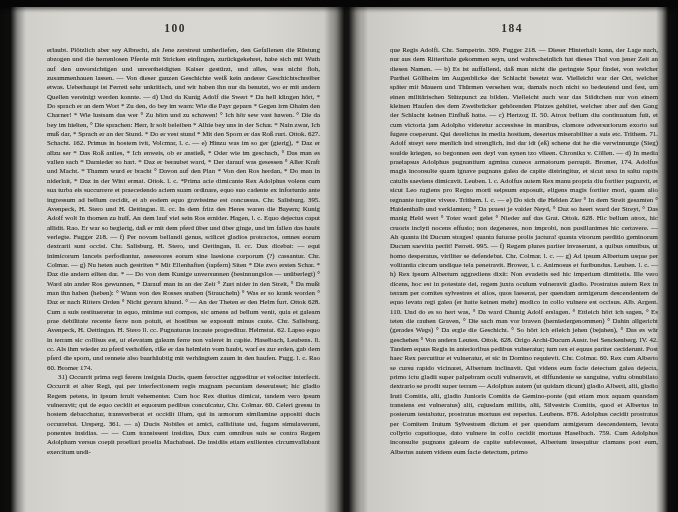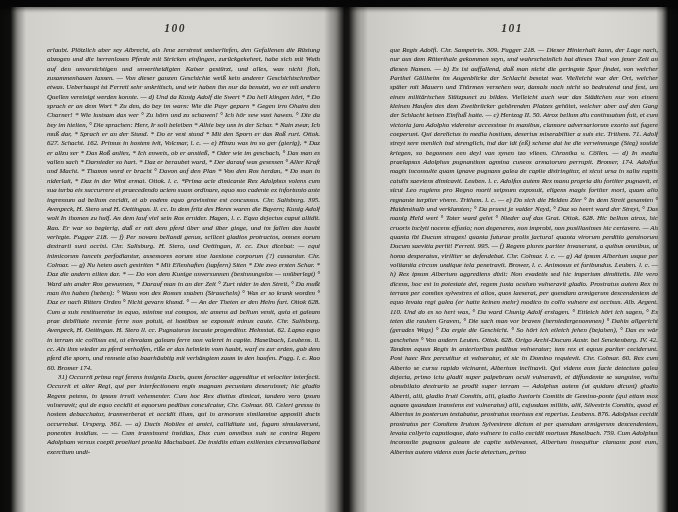--- a/index.html
+++ b/index.html
@@ -4,21 +4,20 @@
 <style>
   html,body{margin:0;padding:0;}
   body{
     width:678px;height:512px;overflow:hidden;
     background:#0c0c0c;
     font-family:"Liberation Serif","DejaVu Serif",serif;
   }
   .scan{
     position:relative;width:678px;height:512px;
     background:#7dd3fc;
-    font-style:italic;
   }
   
   .paper{
     position:absolute;left:0;top:7px;width:678px;height:505px;
     background:#d5d4cf;
   }
   
   .edge-top{
     position:absolute;left:0;top:0;width:678px;height:7px;
     background:#060606;
@@ -72,21 +71,21 @@
 
   <div class="page page-left">
     <div class="page-number">100</div>
     <div class="page-text">
         <p>erlaubt. Plötzlich aber sey Albrecht, als Jene zerstreut umherliefen, den Gefallenen die Rüstung abzogen und die herrenlosen Pferde mit Stricken einfingen, zurückgekehret, habe sich mit Wuth auf den unvorsichtigen und unvertheidigten Kaiser gestürzt, und alles, was nicht floh, zusammenhauen lassen. — Von dieser ganzen Geschichte weiß kein anderer Geschichtschreiber etwas. Ueberhaupt ist Ferreti sehr unkritisch, und wir haben ihn nur da benutzt, wo er mit andern Quellen vereinigt werden konnte. — d) Und da Kunig Adolf die Swert * Da hell klingen hört, * Do sprach er an dem Wort * Zu den, do bey im warn: Wie die Payr geparn * Gegen irm Ohaim den Charner! * Wie lustsam das wer ° Zu hörn und zu schawen! ° Ich hör sew vast hawen. ° Die da bey im hielten, ° Die sprachen: Herr, Ir solt beleiben * Alhie bey uns in der Schar. * Nain zwar, Ich muß dar, * Sprach er an der Stund. * Do er vest stund * Mit den Sporn er das Roß rurt. Ottok. 627. Schacht. 162. Primus in hostem ivit, Volcmar, l. c. — e) Hinzu was im so ger (gierig), * Daz er allzu ser * Das Roß anlies, * Ich enweis, ob er anstieß, * Oder wie im geschach, ° Das man es vallen sach * Darnieder so hart. * Daz er beraubet ward, * Der darauf was gesessen ° Aller Kraft und Macht. * Thamm wurd er bracht ° Davon auf den Plan * Von den Ros herdan, * Do man in niderlait, * Daz in der Wint ermat. Ottok. l. c. *Prima acie dimicante Rex Adolphus volens cum sua turba eis succurrere et praecedendo aciem suam ordinare, equo suo cadente ex infortunio ante ingressum ad bellum cecidit, et ab eodem equo gravissime est concussus. Chr. Salisburg. 395. Avenpeck, H. Stero und H. Oettingan. ll. cc. In dem fritz des Heres waren die Bayern; Kunig Adolf wolt In thomen zu hulf. An dem lauf viel sein Ros ernider. Hagen, l. c. Equo dejectus caput allidit. Rao. Er war so begierig, daß er mit dem pferd über und über ginge, und im fallen das haubt verlegte. Fugger 218. — f) Per novam bellandi genus, scilicet gladios protractos, omnes eorum dextrarii sunt occisi. Chr. Salisburg. H. Stero, und Oettingan, ll. cc. Dux dicebat: — equi inimicorum lanceis perfodiantur, assessores eorum sine laesione corporum (?) cassantur. Chr. Colmar. — g) Nu heten auch gestriten * Mit Ellenhaften (tapfern) Siten * Die zwo ersten Schar. * Daz die andern eilten dar. * — Do von dem Kunige unversunnen (besinnungslos — unüberlegt) ° Ward ain ander Ros gewunnen, * Darauf man in an der Zeit ° Zurt nider in den Streit, ° Da mußt man ihn haben (heben): ° Wann von des Rosses snaben (Straucheln) ° Was er so krank worden ° Daz er nach Ritters Orden ° Nicht gevarn khund. ° — An der Theten er den Helm furt. Ottok 628. Cum a suis restitueretur in equo, minime sui compos, sic amens ad bellum venit, quia et galeam prae debilitate recente ferre non potuit, et hostibus se exposuit minus caute. Chr. Salisburg. Avenpeck, H. Oettingan. H. Stero ll. cc. Pugnaturus incaute progreditur. Helmstat. 62. Lapso equo in terram sic collisus est, ut elevatam galeam ferre non valeret in capite. Haselbach, Leubens. ll. cc. Als ihm wieder zu pferd verholfen, riße er das helmlein vom haubt, warf es zur erden, gab dem pferd die sporn, und rennete also baarhäubtig mit verhängtem zaum in den haufen. Fugg. l. c. Rao 60. Bromer 174.</p>
         <p>31) Occurrit prima regi ferens insignia Ducis, quem ferociter aggreditur et velociter interfecit. Occurrit et alter Regi, qui per interfectionem regis magnam pecuniam deseruisset; hic gladio Regem petens, in ipsum irruit vehementer. Cum hoc Rex diutius dimicat, tandem vero ipsum vulneravit; qui de equo cecidit et equorum pedibus conculcatur, Chr. Colmar. 60. Celeri gressu in hostem debacchatur, transverberat et occidit illum, qui in armorum similamine appositi ducis occurrebat. Ursperg. 361. — a) Ducis Nobiles et amici, calliditate usi, fugam simulaverunt, ponentes insidias. — — Cum transissent insidias, Dux cum omnibus suis se contra Regem Adolpham versus coepit proeliari proelia Machabaei. De insidiis etiam exilientes circumvallabant exercitum undi-</p>
       </div>
   </div>
 
   <div class="page page-right">
-    <div class="page-number">101</div>
+    <div class="page-number">184</div>
     <div class="page-text">
         <p>que Regis Adolfi. Chr. Sampetrin. 309. Fugger 218. — Dieser Hinterhalt kann, der Lage nach, nur aus dem Ritterthale gekommen seyn, und wahrscheinlich hat dieses Thal von jener Zeit an diesen Namen. — b) Es ist auffallend, daß man nicht die geringste Spur findet, von welcher Parthei Göllheim im Augenblicke der Schlacht besetzt war. Vielleicht war der Ort, welcher später mit Mauern und Thürmen versehen war, damals noch nicht so bedeutend und fest, um einen militärischen Stützpunct zu bilden. Vielleicht auch war das Städtchen nur von einem kleinen Haufen des dem Zweibrücker gehörenden Platzes gehütet, welcher aber auf den Gang der Schlacht keinen Einfluß hatte. — c) Hertzog II. 50. Atrox bellum diu continuatum fuit, et cum victoria jam Adolpho videretur accessisse in manibus, clamore adversariorum exorto sui fugere coeperunt. Qui derelictus in media hostium, desertus miserabiliter a suis etc. Trithem. 71. Adolf streyt sere menlich ind strenglich, ind dar idt (eß) schene dat he die verwinnunge (Sieg) soulde kriegen, so begonnen een deyl van synen tzo vlieen. Chronika v. Cöllen. — d) In media praelapsus Adolphus pugnantium agmina cuneos armatorum perrupit. Bromer, 174. Adolfus magis inconsulte quam ignave pugnans galea de capite distringitur, et sicut ursa in saltu raptis catulis saeviens dimicavit. Leuben. l. c. Adolfus autem Rex manu propria diu fortiter pugnavit, et sicut Leo rugiens pro Regno morti seipsum exposuit, eligens magis fortiter mori, quam alio regnante turpiter vivere. Trithem. l. c. — e) Do sich die Helden Zier ° In dem Streit gesamten ° Haidenthalb und verklamten; ° Da pruest je vaider Neyd, ° Daz so heert ward der Streyt, ° Das manig Held wert ° Toter ward gelet ° Nieder auf das Grat. Ottok. 628. Hic bellum atrox, hic cruoris inclyti nocens effusio; non degeneres, non improbi, non pusillanimes hic certavere. — Ah quanta ibi Ducum strages! quanta futurae prolis jactura! quanta virorum perditio geminorum Ducum saevitia periit! Ferreti. 995. — f) Regem plures pariter invaserunt, a quibus omnibus, ut homo desperatus, viriliter se defendebat. Chr. Colmar. l. c. — g) Ad ipsum Albertum usque per volitantia circum undique tela penetravit. Brower, l. c. Animosus et furibundus. Leuben. l. c. — h) Rex ipsum Albertum aggrediens dixit: Non evadetis sed hic imperium dimittetis. Ille vero dicens, hoc est in potestate dei, regem juxta oculum vulneravit gladio. Prostratus autem Rex in terram per comites sylvestres et alios, quos laeserat, per quendam armigerum descendentem de equo levata regi galea (er hatte keinen mehr) modico in collo vulnere est occisus. Alb. Argent. 110. Und do es so hert was, ° Da ward Chunig Adolf erslagen. ° Ettleich hört ich sagen, ° Es teten die rauhen Graven, ° Die sach man vor braven (herniedergenommen) ° Dahin allgericht (gerades Wegs) ° Da ergie die Geschicht. ° So hört ich etleich jehen (bejahen), ° Das es wär geschehen ° Von andern Leuten. Ottok. 628. Origo Archi-Ducum Austr. bei Senckenberg. IV. 42. Tandem equus Regis in anterioribus pedibus vulneratur; tum rex et equus pariter ceciderunt. Post haec Rex percutitur et vulneratur, et sic in Domino requievit. Chr. Colmar. 60. Rex cum Alberto se cursu rapido vicinaret, Albertum inclinavit. Qui videns eum facie detectum galea dejecta, primo ictu gladii super palpebram oculi vulneravit, et diffundente se sanguine, vultu obnubilato dextrario se prodit super terram — Adolphus autem (ut quidam dicunt) gladio Alberti, alii, gladio Iruti Comitis, alii, gladio Junioris Comitis de Gemino-ponte (qui etiam mox aquam quandam transiens est vulneratus) alii, cujusdam militis, alii, Silvestris Comitis, quod et Albertus in posterum testabatur, prostratus mortuus est reperius. Leubens. 876. Adolphus cecidit prostratus per Comitem Irutum Sylvestrem dictum et per quendam armigerum descendentem, levata collyrio caputioque, dato vulnere in collo cecidit mortuus Haselbach. 759. Cum Adolphus inconsulte pugnans galeam de capite sublevasset, Albertum insequitur clamans post eum, Albertus autem videns eum facie detectum, primo</p>
       </div>
   </div>
 
   <div class="gutter"></div>
   <div class="edge-left"></div>
   <div class="edge-right"></div>
   <div class="edge-top"></div>
 </div>

